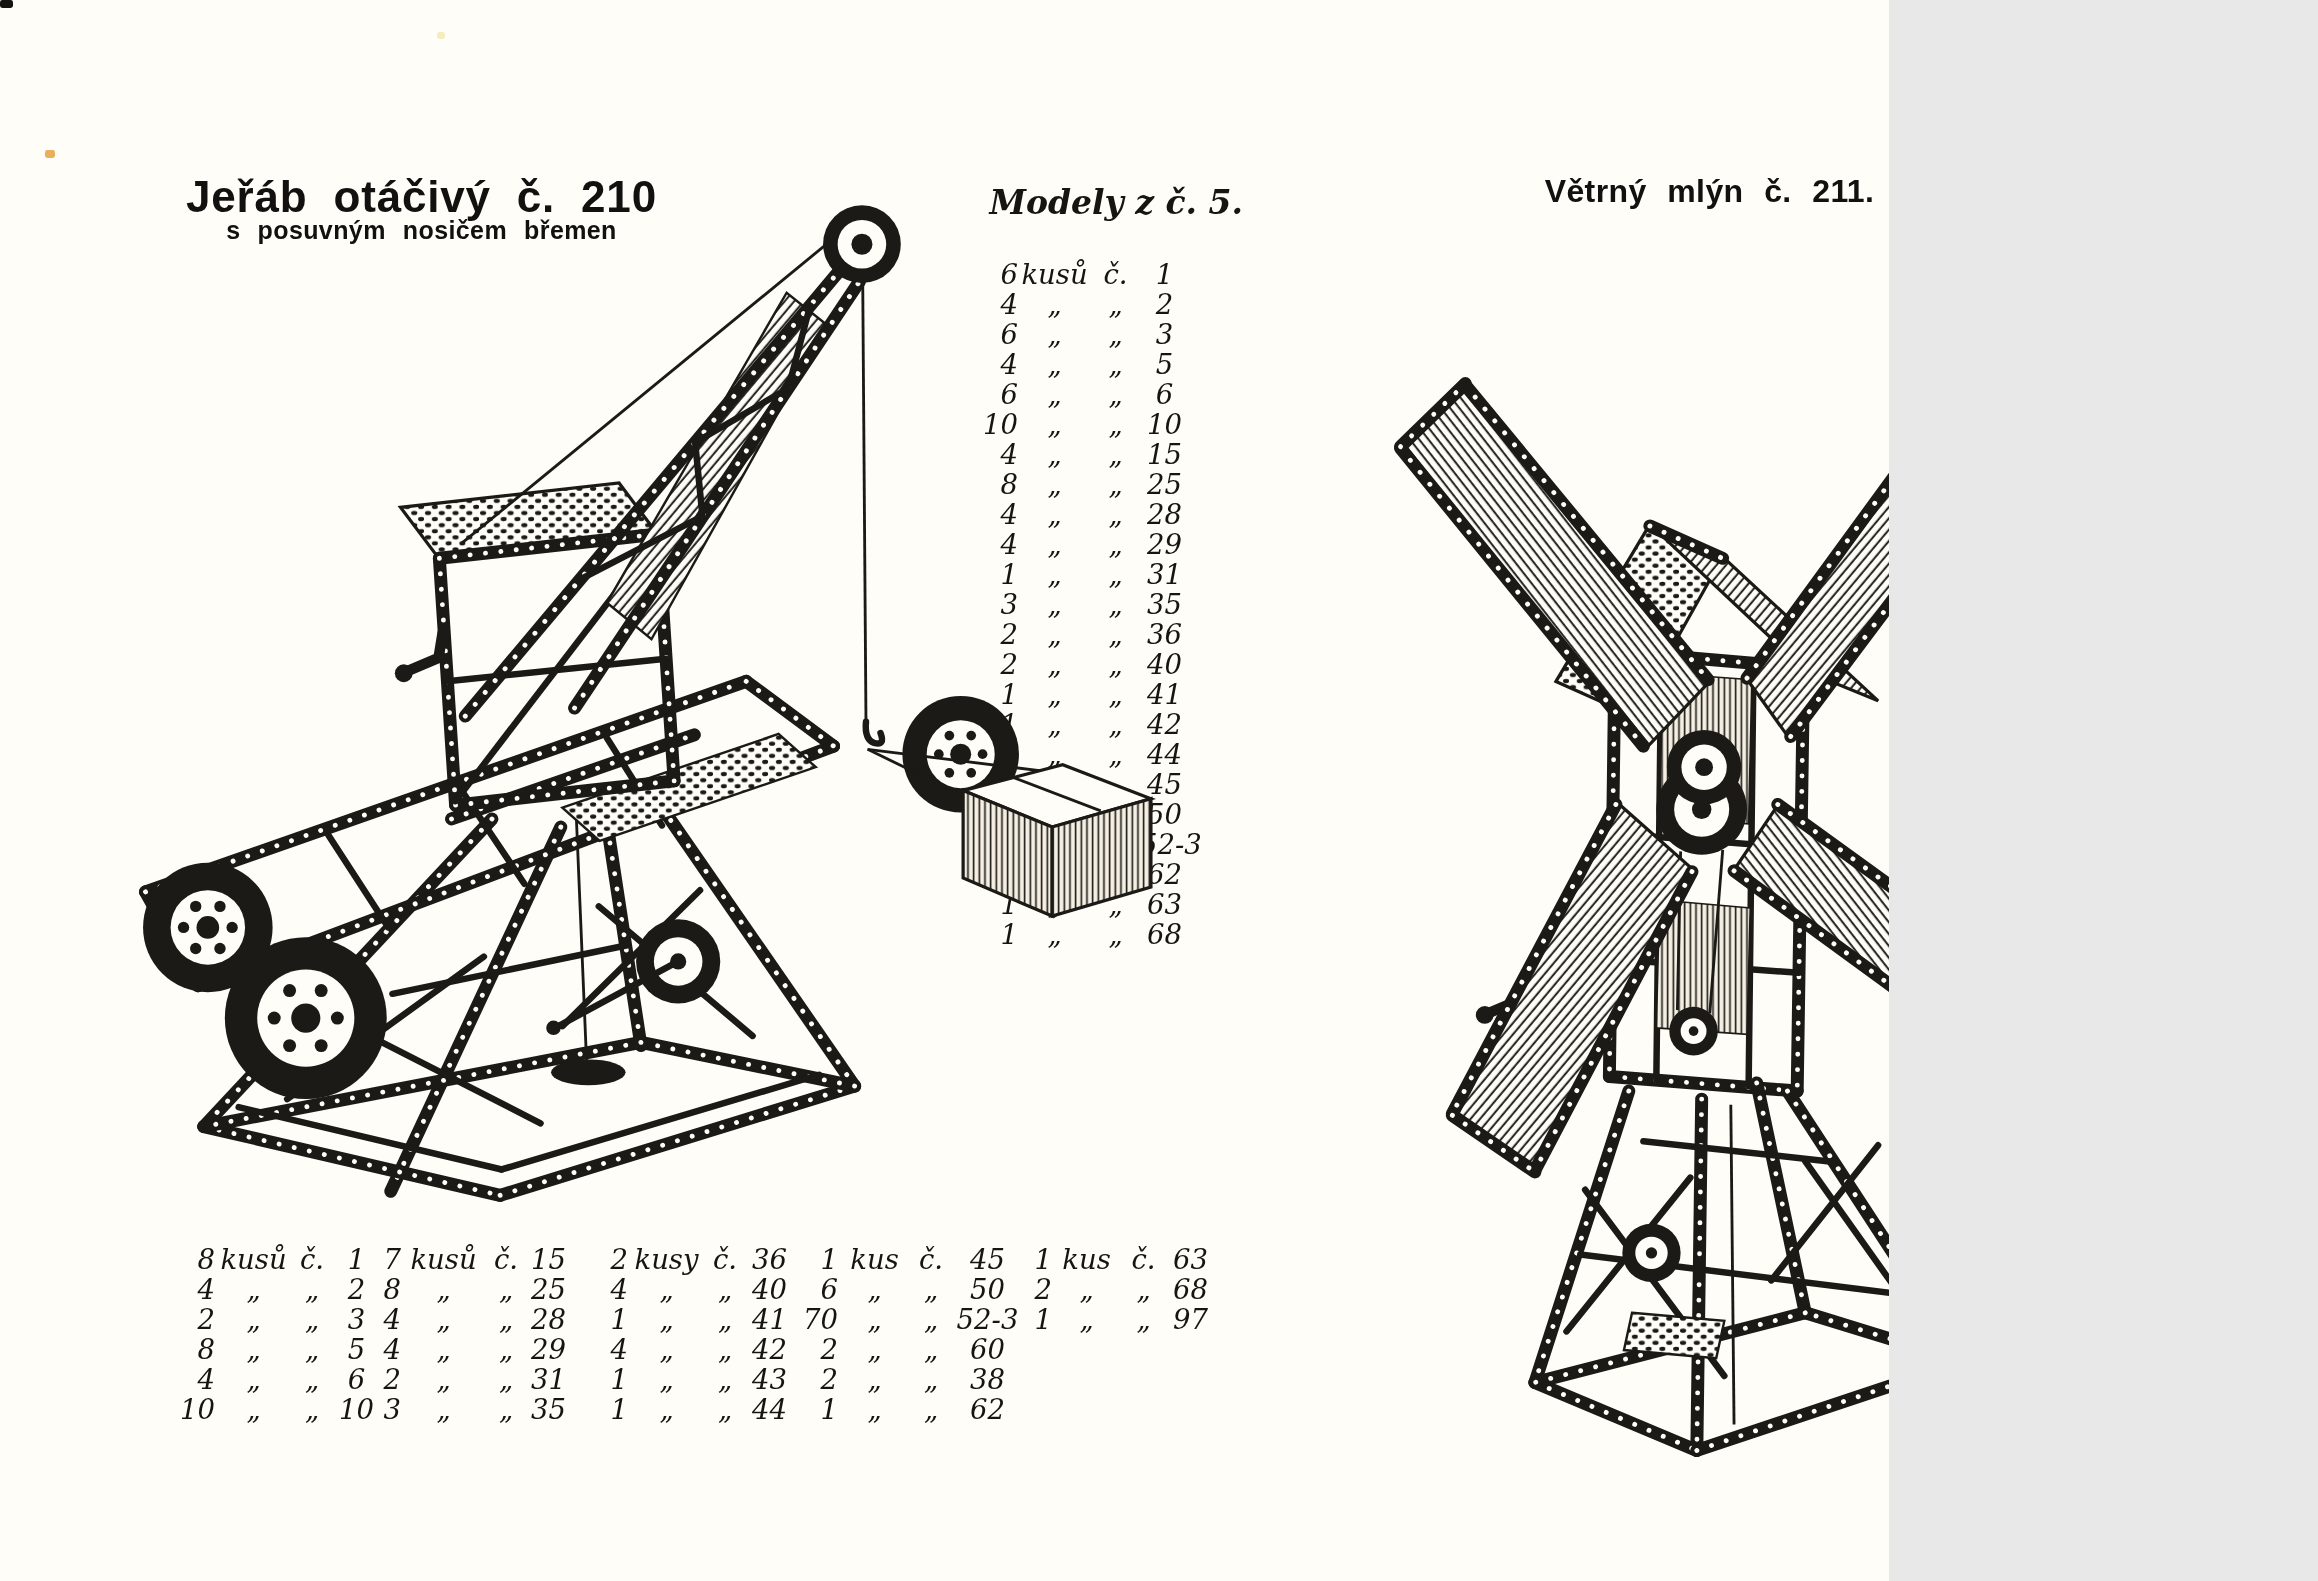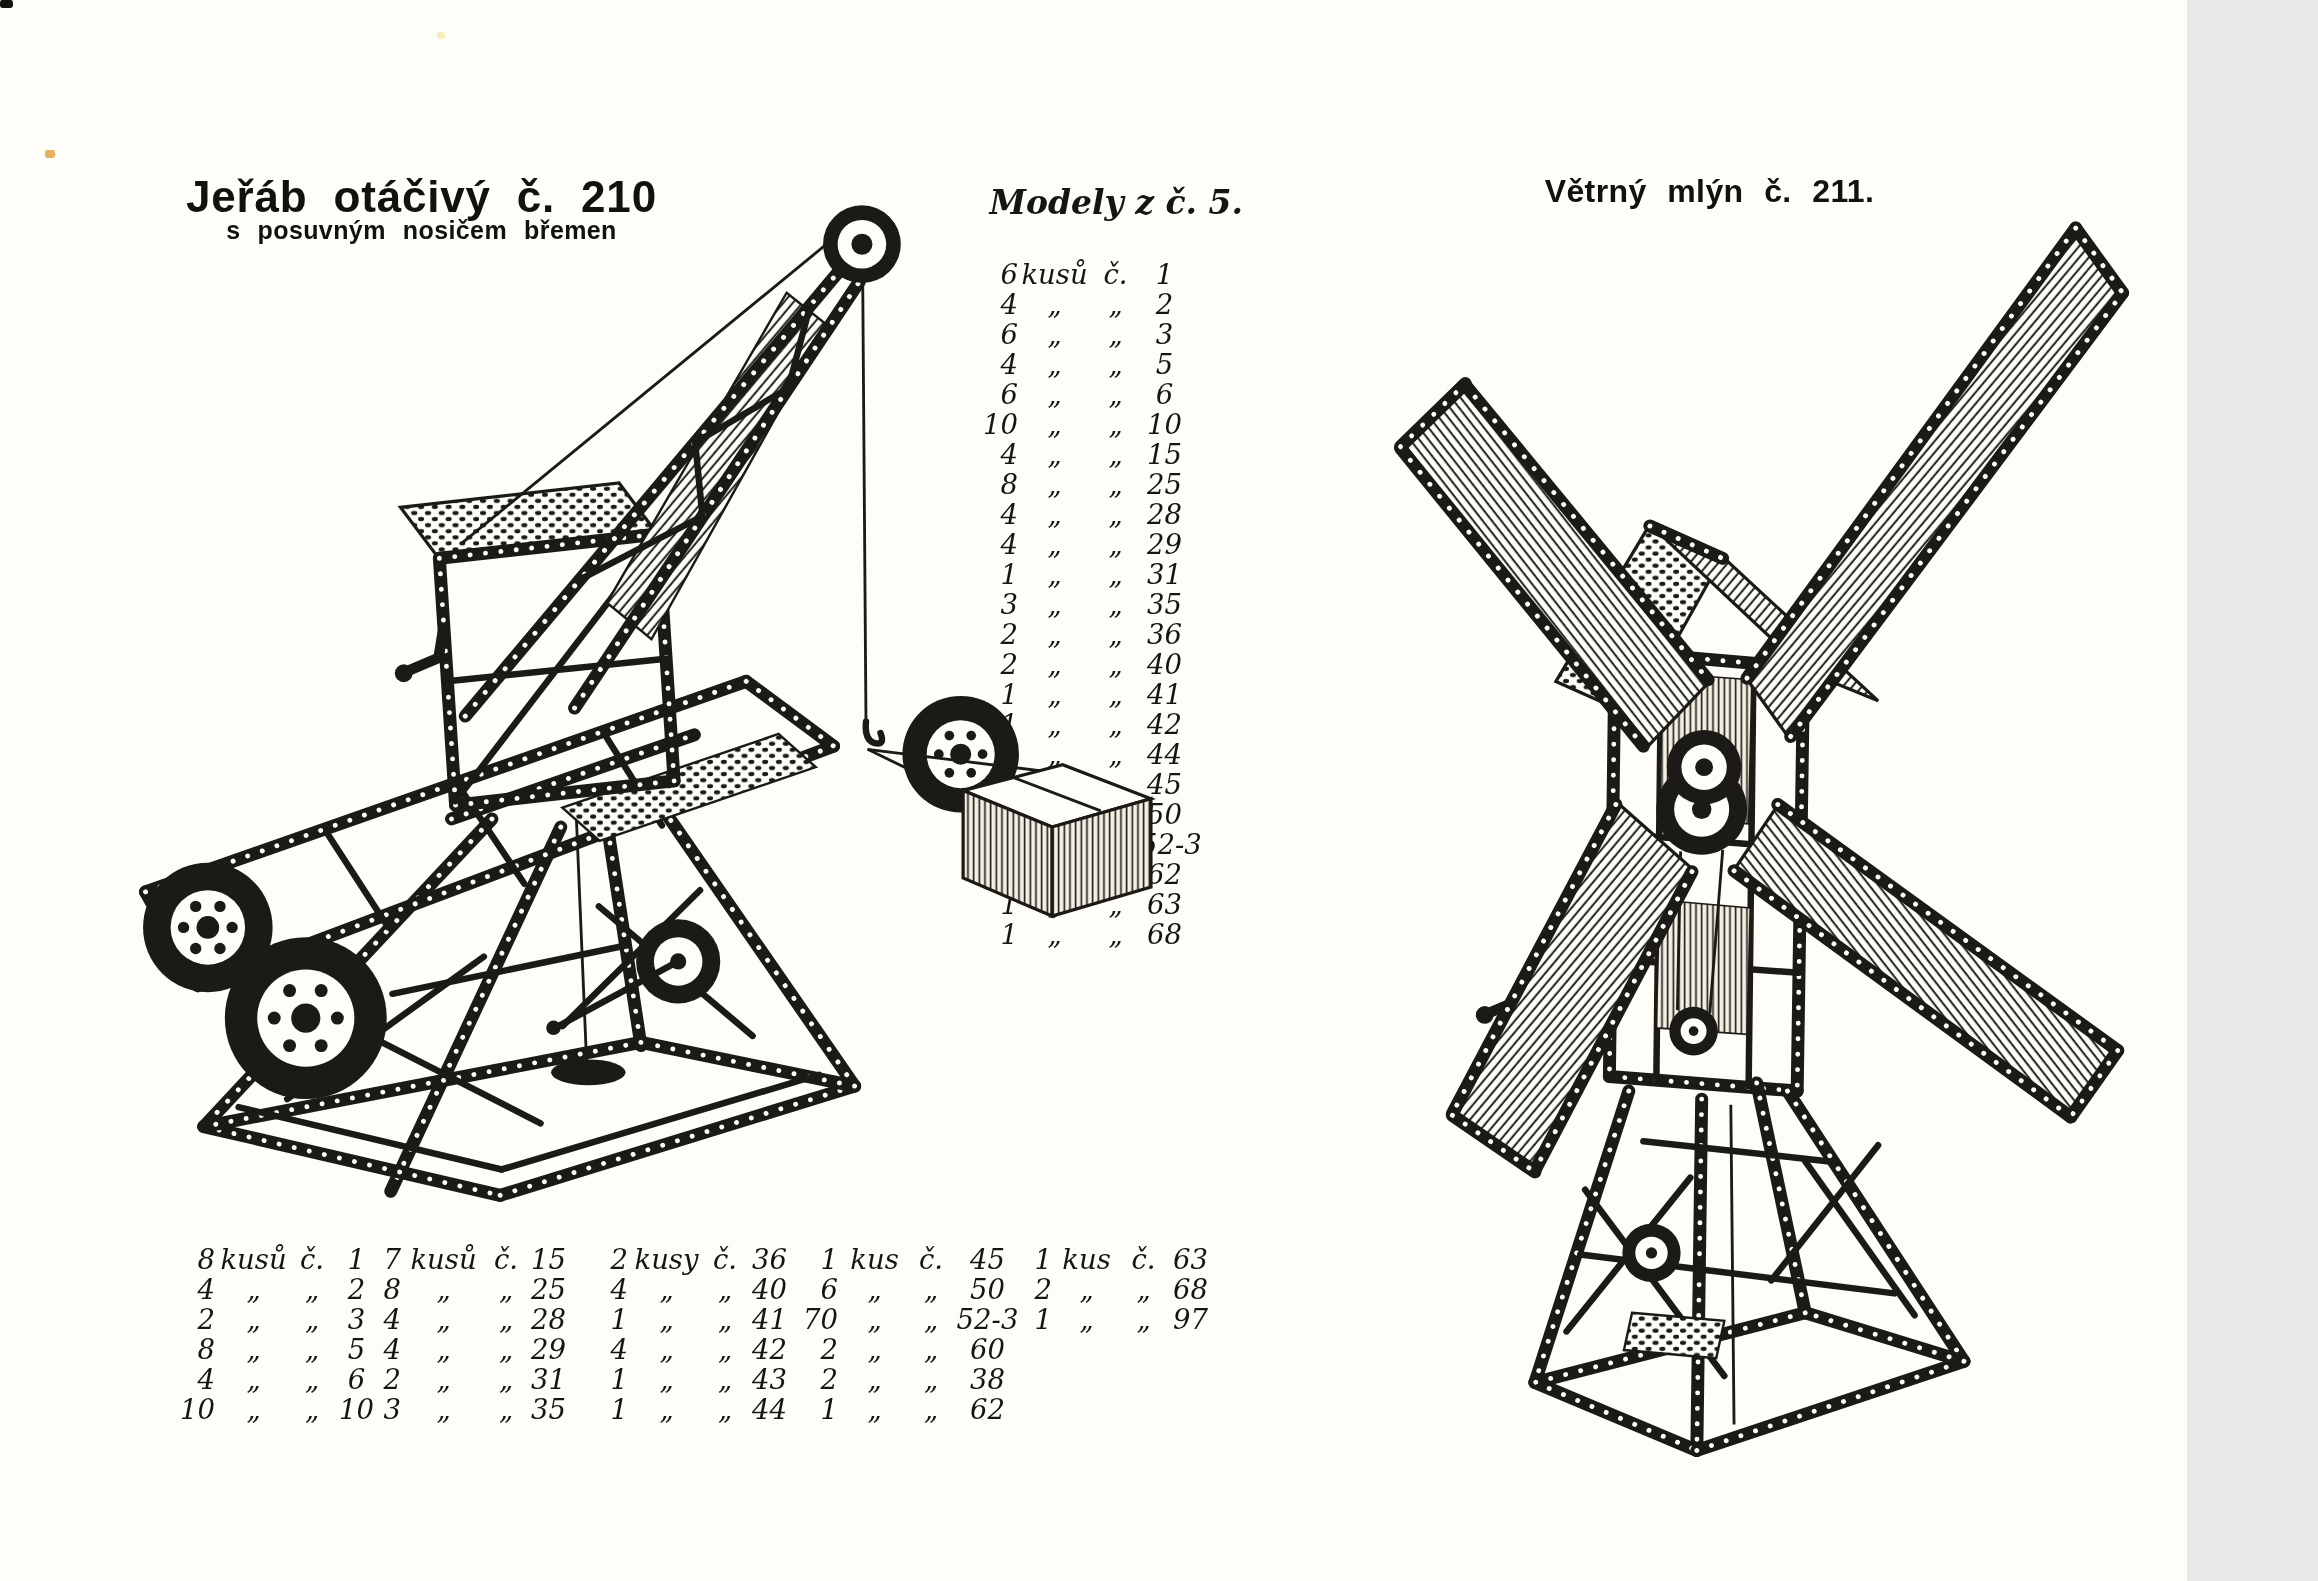--- a/index.html
+++ b/index.html
@@ -3,21 +3,21 @@
 <meta charset="utf-8">
 <style>
   :root{
     --paper:#fffdf7;
     --ink:#1c1a16;
     --speck:#e6a13e;
   }
   *{margin:0;padding:0;box-sizing:border-box}
   body{background:#e8e8e8;font-family:"Liberation Sans",sans-serif}
   .page{
-    position:relative;width:2187px;height:1581px;background:var(--paper);
+    position:relative;width:1889px;height:1581px;background:var(--paper);
     overflow:hidden;color:var(--ink);
   }
   .heading-sans{
     position:absolute;text-align:center;font-family:"Liberation Sans",sans-serif;
     font-weight:700;color:#121110;white-space:nowrap;
   }
   .crane-title{left:138px;top:172px;width:567px;font-size:44px;letter-spacing:0.8px;word-spacing:13px}
   .crane-subtitle{left:138px;top:216px;width:567px;font-size:25px;letter-spacing:0.4px;word-spacing:9.7px}
   .windmill-title{left:1426px;top:173px;width:567px;font-size:32px;letter-spacing:0.4px;word-spacing:11.3px}
   .center-heading{

